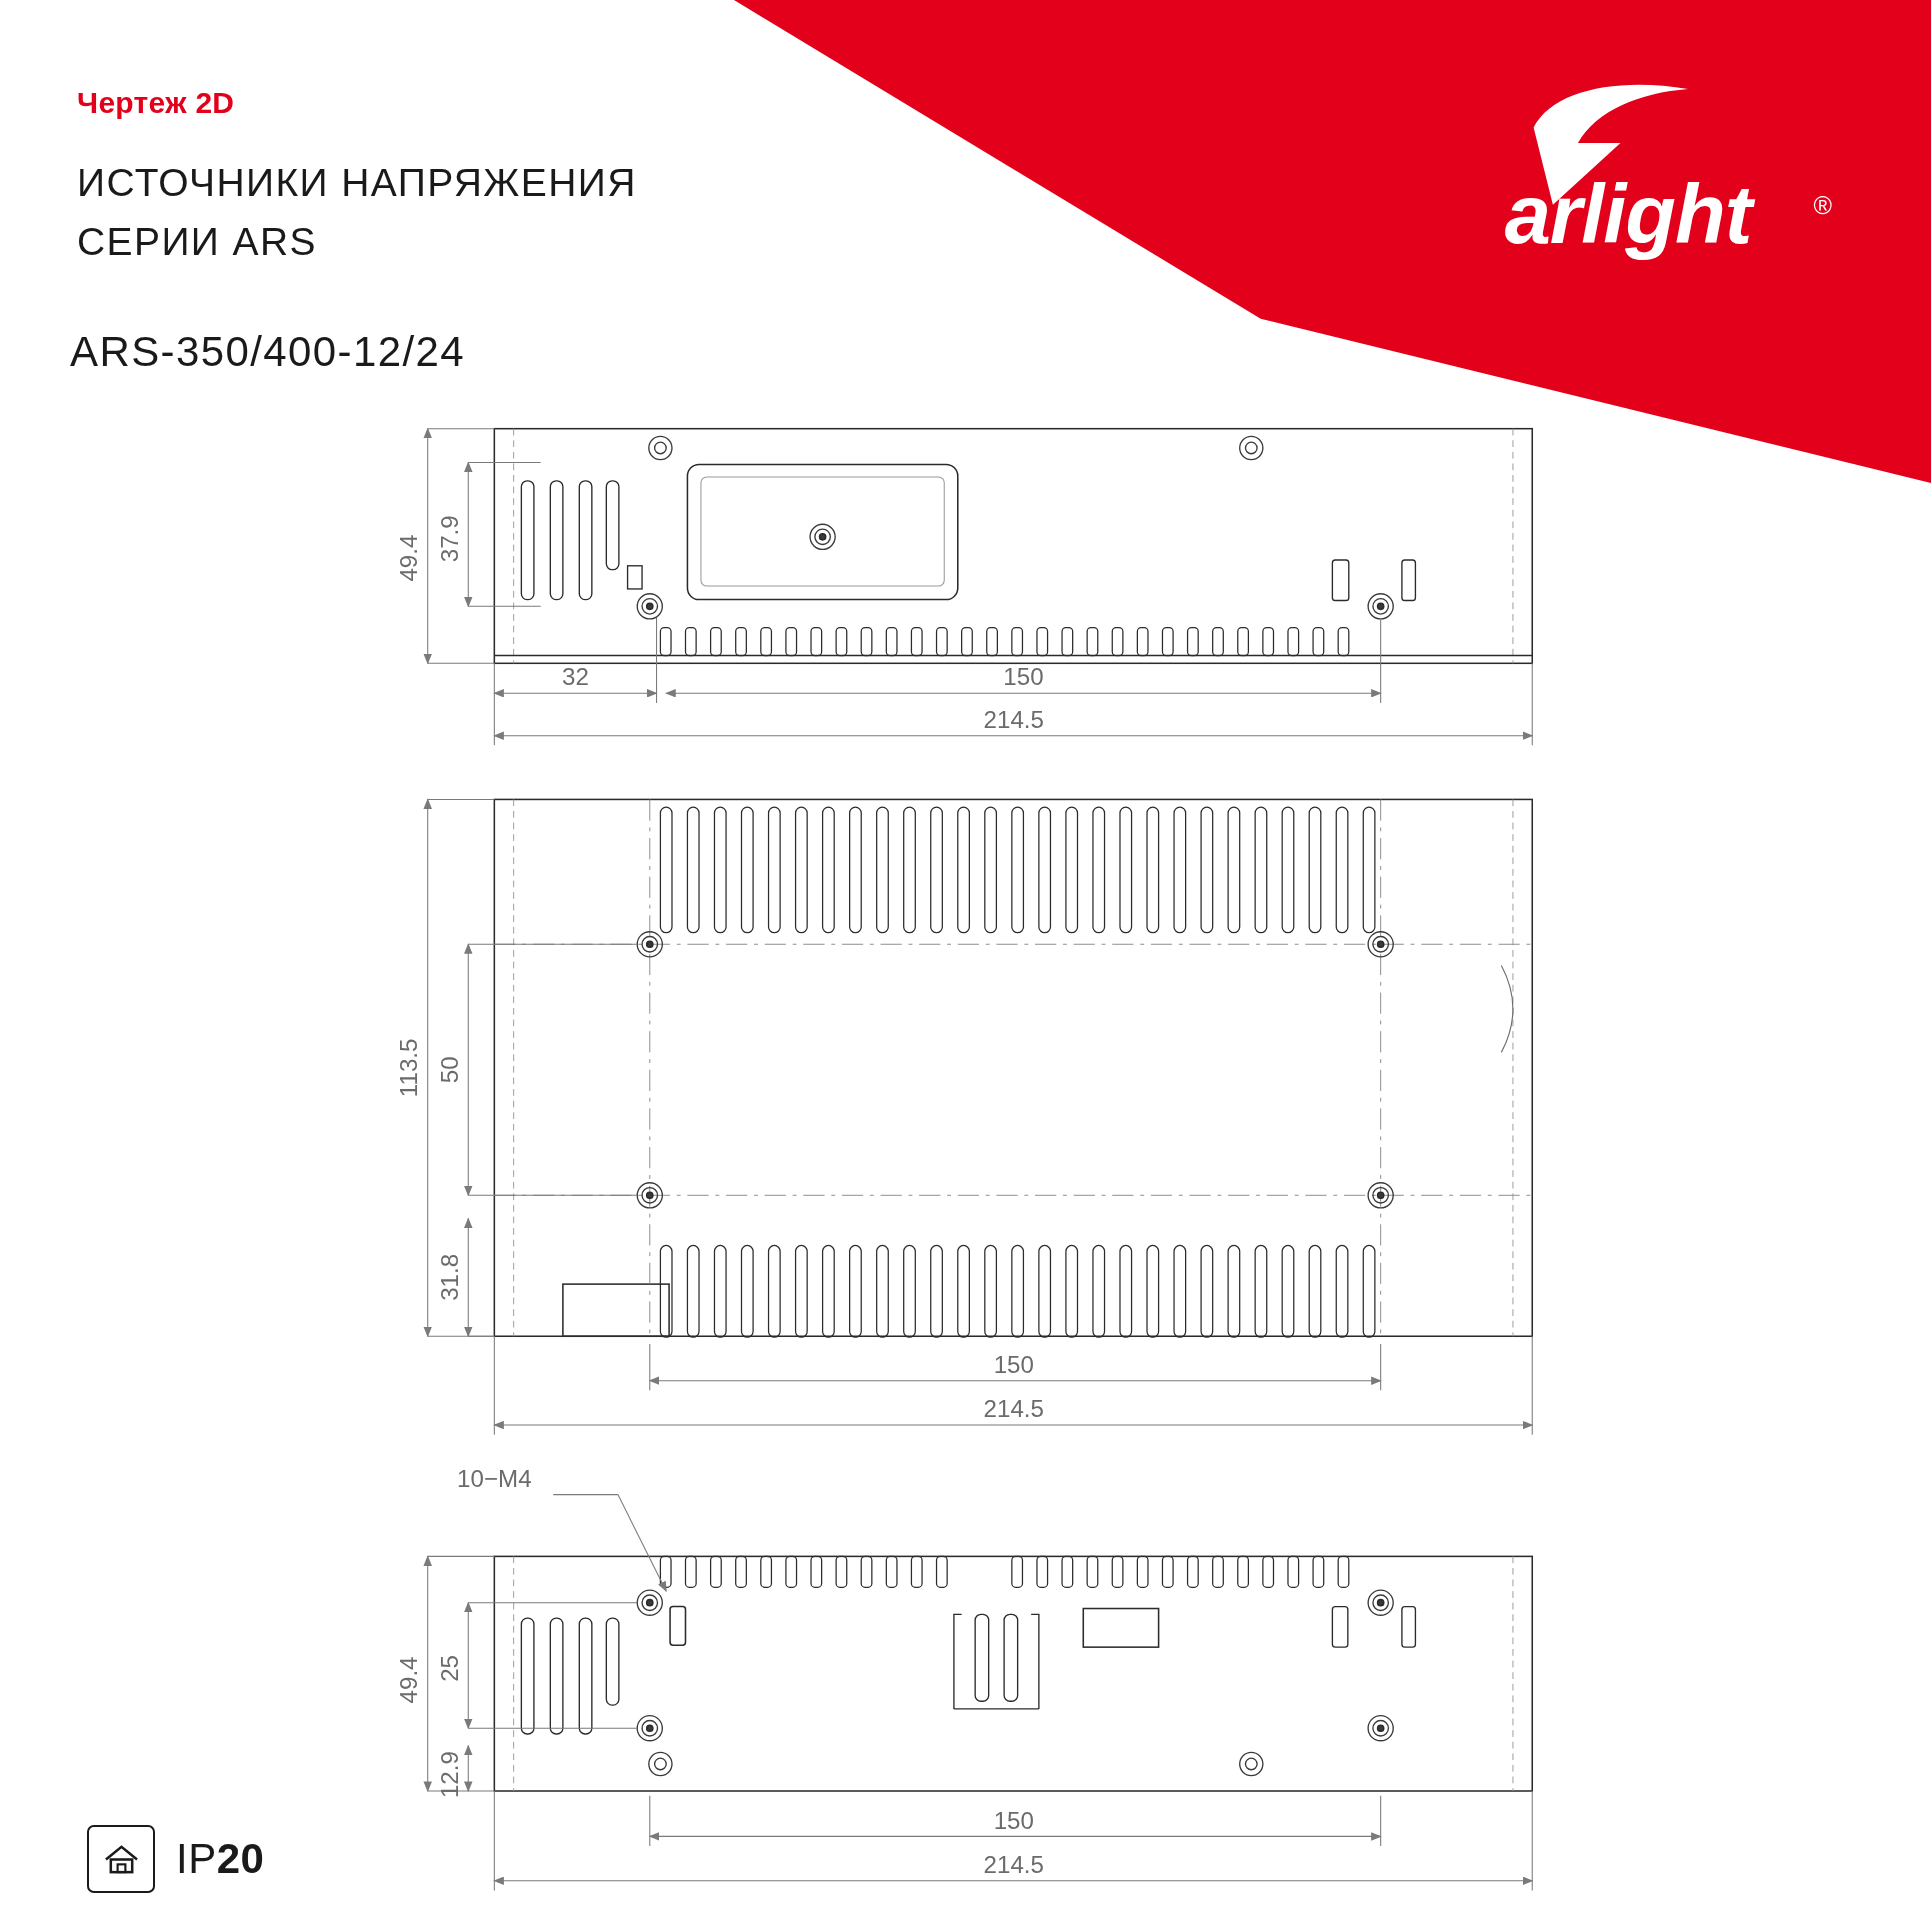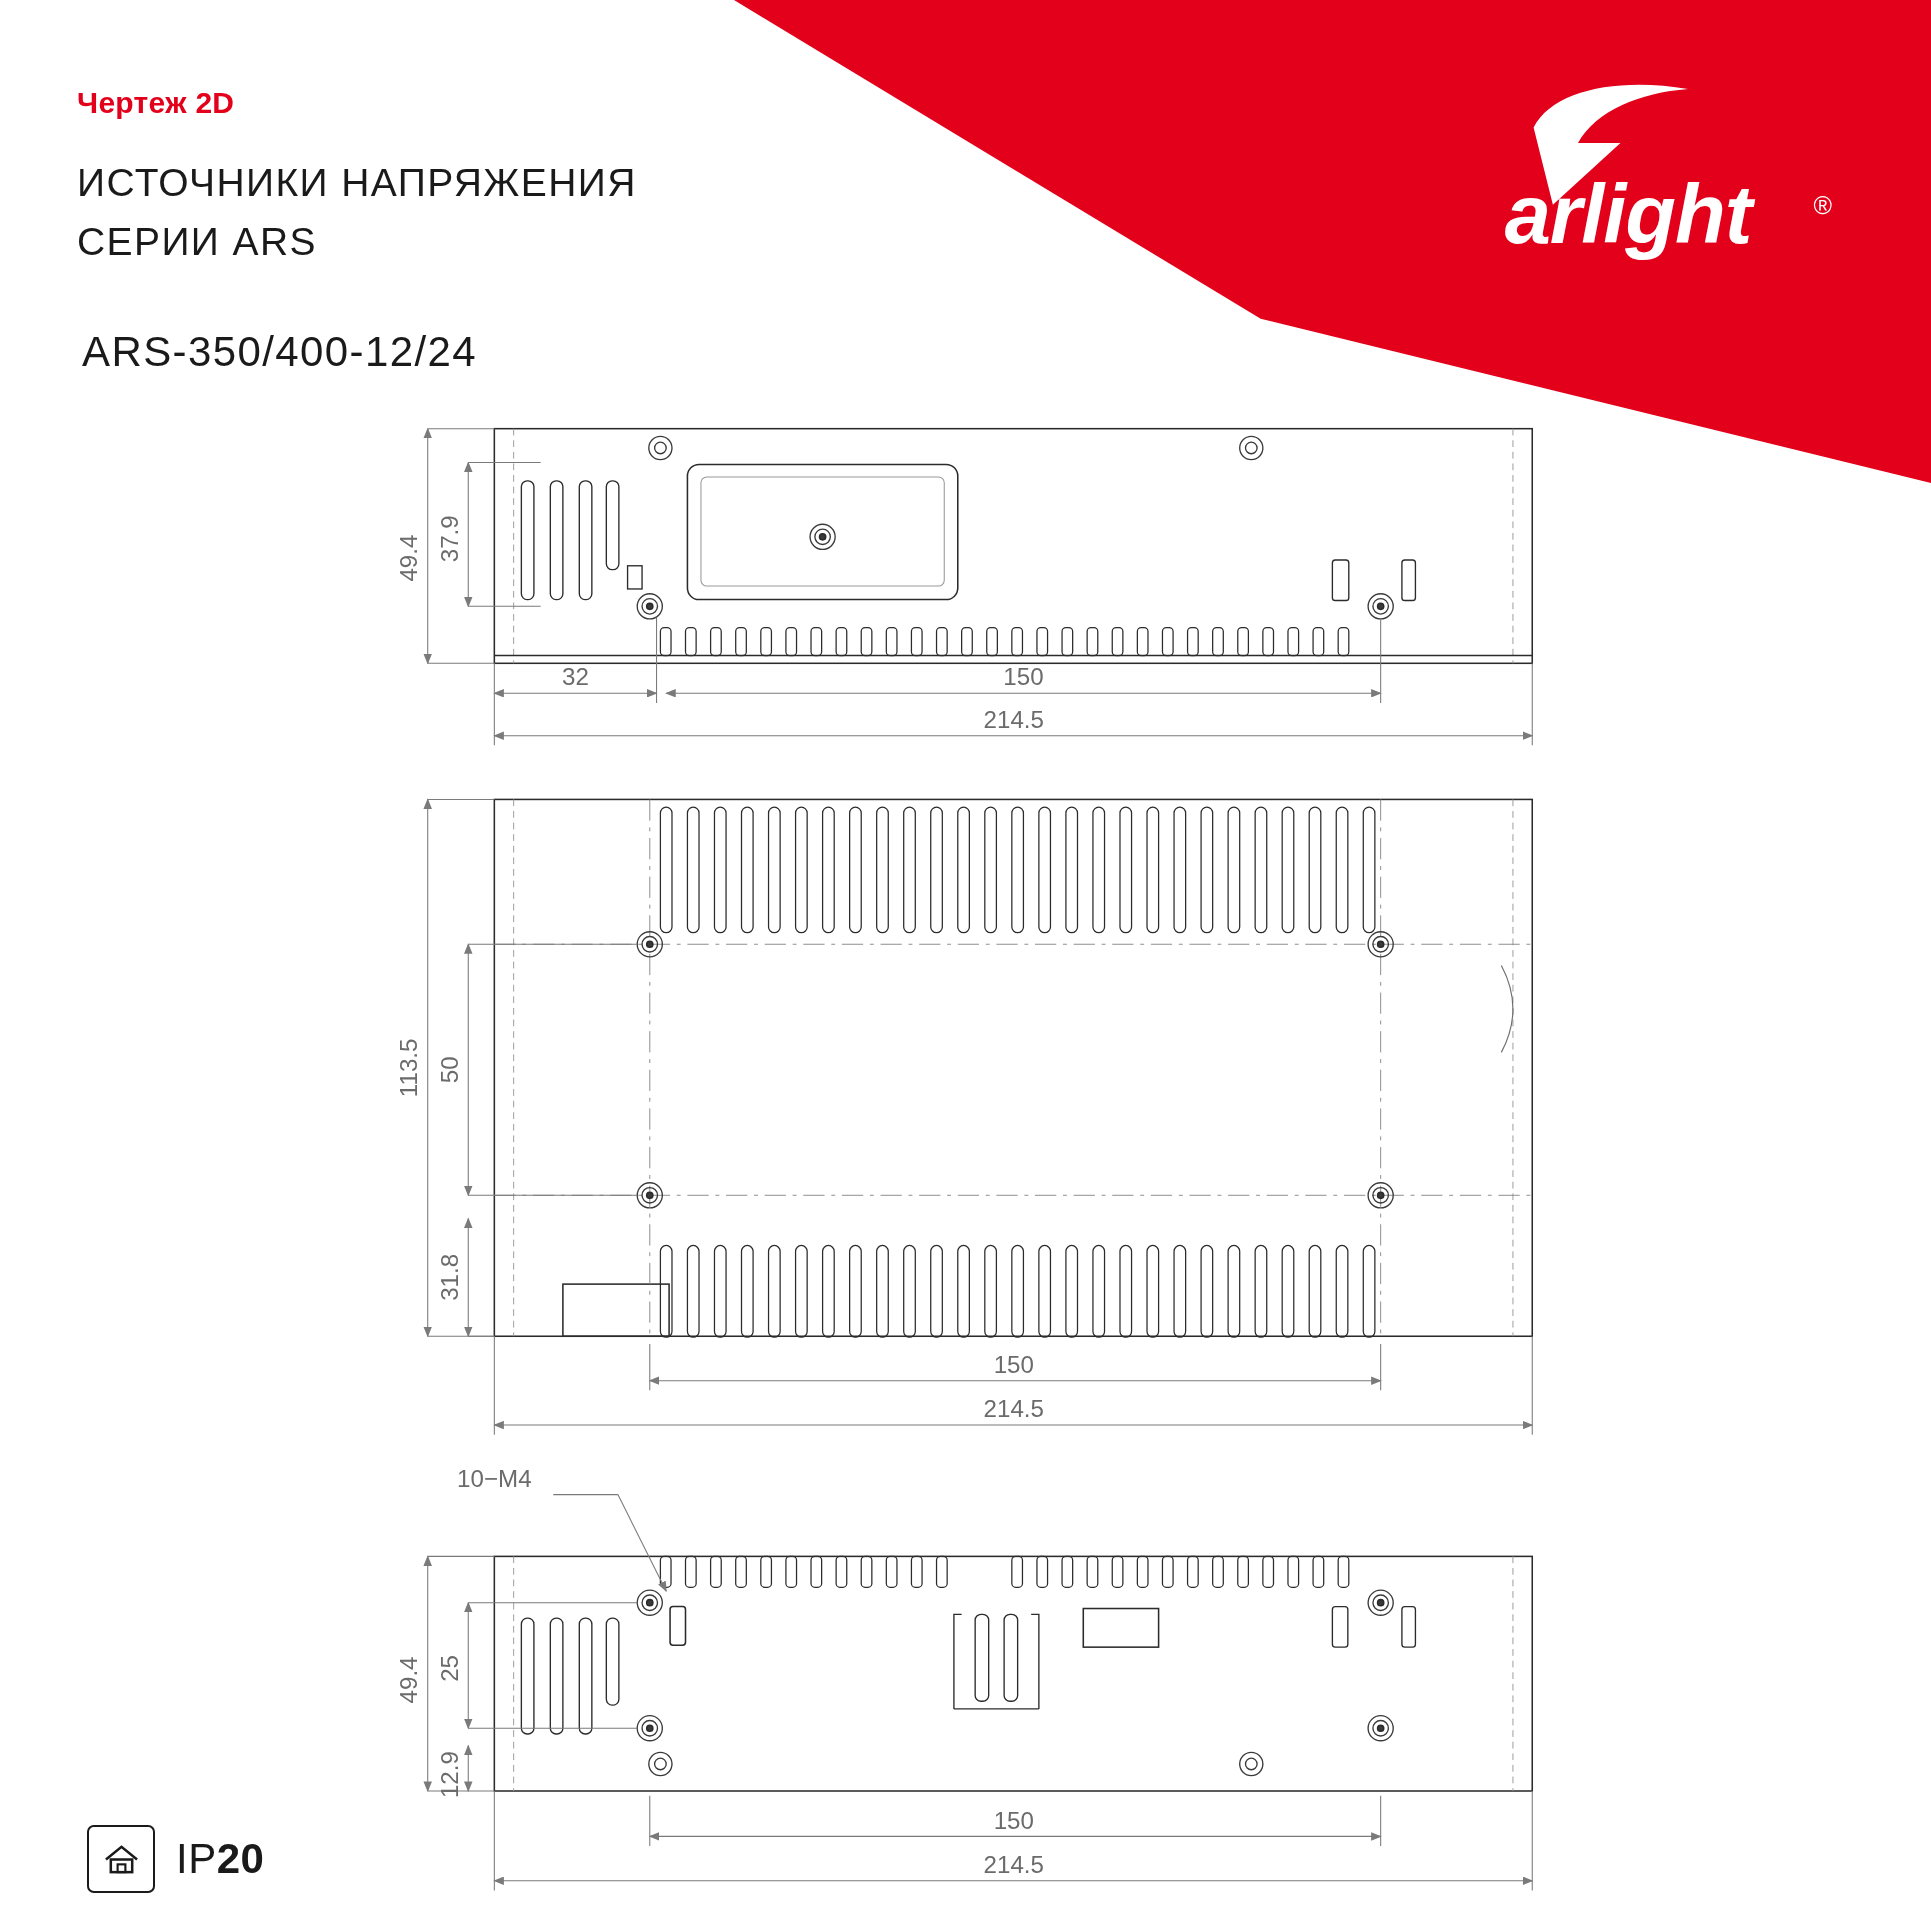--- a/index.html
+++ b/index.html
@@ -27,21 +27,21 @@
   .hdr-small{
     position:absolute;left:77px;top:70px;
     font-size:30px;font-weight:bold;color:#e2001a;letter-spacing:0.3px;margin-top:16px;
   }
   .hdr-main{
     position:absolute;left:77px;top:154px;
     font-size:39px;font-weight:400;line-height:1.50;letter-spacing:1.4px;
     color:#1a1a1a;white-space:pre;
   }
   .hdr-model{
-    position:absolute;left:82px;top:328px;
+    position:absolute;left:70px;top:328px;
     font-size:42px;font-weight:400;letter-spacing:1.4px;color:#1a1a1a;
   }
 
   
   .ip-wrap{
     position:absolute;left:77px;top:1825px;display:flex;align-items:center;gap:21px;padding-left:10px;
   }
   .ip-icon{width:64px;height:64px;border:2.4px solid #1a1a1a;border-radius:6.8px;
            display:flex;align-items:center;justify-content:center;}
   .ip-text{font-size:42px;letter-spacing:0.5px;}

